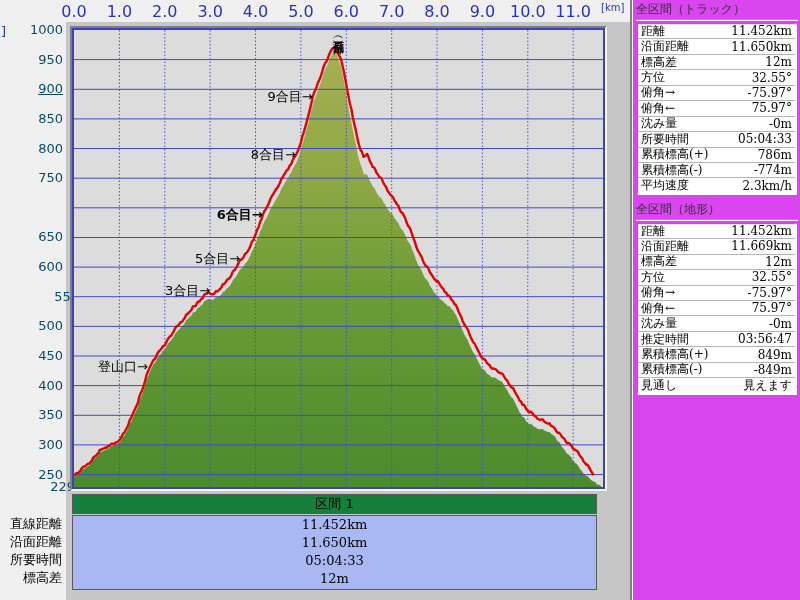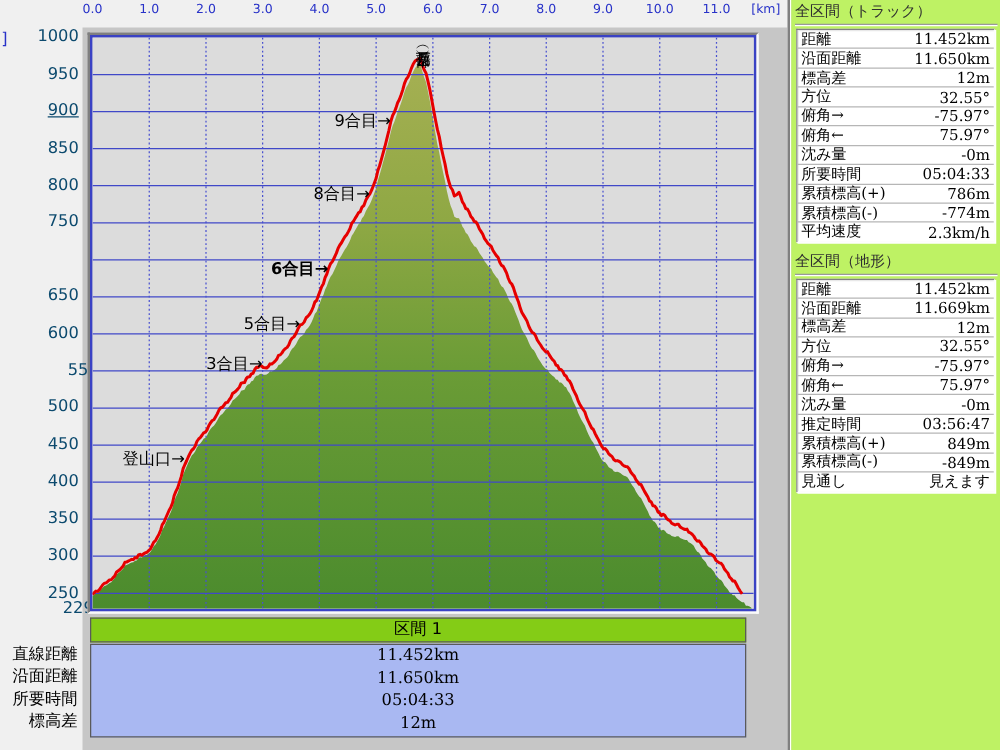--- a/index.html
+++ b/index.html
@@ -13,46 +13,46 @@
   #chart-panel{position:absolute;left:0;top:0;width:630px;height:600px;background:#f0f0f0;overflow:hidden;}
   #gray-zone{position:absolute;left:66px;top:22px;width:564px;height:578px;background:#c6c6c6;}
   #plot-frame{
     position:absolute;left:70px;top:26px;
     border:2px solid;border-color:#7f7f7f #fafafa #fafafa #7f7f7f;
     background:#dcdcdc;
   }
   #plot-border{border:2px solid #3a42c4;font-size:0;}
   #plot-svg{display:block;}
   .xtick{position:absolute;top:2px;width:46px;margin-left:-23px;text-align:center;
-         color:#2832c8;font-size:10px;white-space:nowrap;}
+         color:#2832c8;font-size:16px;white-space:nowrap;}
   .xunit{position:absolute;top:2px;left:601px;color:#2832c8;font-size:10px;white-space:nowrap;}
   .ytick{position:absolute;left:0;width:63px;text-align:right;color:#0c4a6e;font-size:13px;height:15px;line-height:15px;}
   .yunit-partial{position:absolute;left:1px;top:24px;color:#2832c8;font-size:13px;}
   .anno{position:absolute;font-size:13px;color:#000;white-space:nowrap;transform:translateX(-100%);
         font-family:"DejaVu Sans","Liberation Sans",sans-serif;}
   .peak-label{position:absolute;writing-mode:vertical-rl;text-orientation:upright;
         transform:translateX(-50%);font-size:12px;color:#000;line-height:13px;letter-spacing:0px;}
   
   #section-table-header{
     position:absolute;left:72px;top:494px;width:523px;height:18px;
-    background:#84cc16;border:1px solid #5a5a5a;
+    background:#15803d;border:1px solid #5a5a5a;
     text-align:center;font-size:13px;line-height:18px;color:#000;
   }
   #section-table-body{
     position:absolute;left:72px;top:515px;width:523px;height:73px;
     background:#a9b8f2;border:1px solid #5a5a5a;
   }
   .stb-row{height:18px;line-height:18px;text-align:center;font-size:13px;color:#000;
     font-family:"DejaVu Serif","Liberation Serif",serif;}
   #bottom-labels{position:absolute;left:0;top:515px;width:62px;}
   .bl-row{height:18px;line-height:18px;text-align:right;font-size:13px;color:#000;}
   
   #splitter{position:absolute;left:630px;top:0;width:2px;height:600px;background:#808080;border-right:1px solid #fff;}
   
-  #info-panel{position:absolute;left:633px;top:0;width:167px;height:600px;background:#bef264;}
+  #info-panel{position:absolute;left:633px;top:0;width:167px;height:600px;background:#d946ef;}
   .info-section-title{
     margin:1px 2px 0 3px;font-size:12px;color:#303030;
     border-bottom:1px solid #9a9a9a;box-shadow:0 1px 0 #ffffff;
     padding-bottom:1px;white-space:nowrap;overflow:hidden;
   }
   .info-box{
     margin:3px 4px 0 4px;background:#ffffff;
     border:1px solid;border-color:#808080 #fdfdfd #fdfdfd #808080;
     box-shadow:1px 1px 0 #ffffff, inset 1px 1px 0 #e8e8e8;
   }

